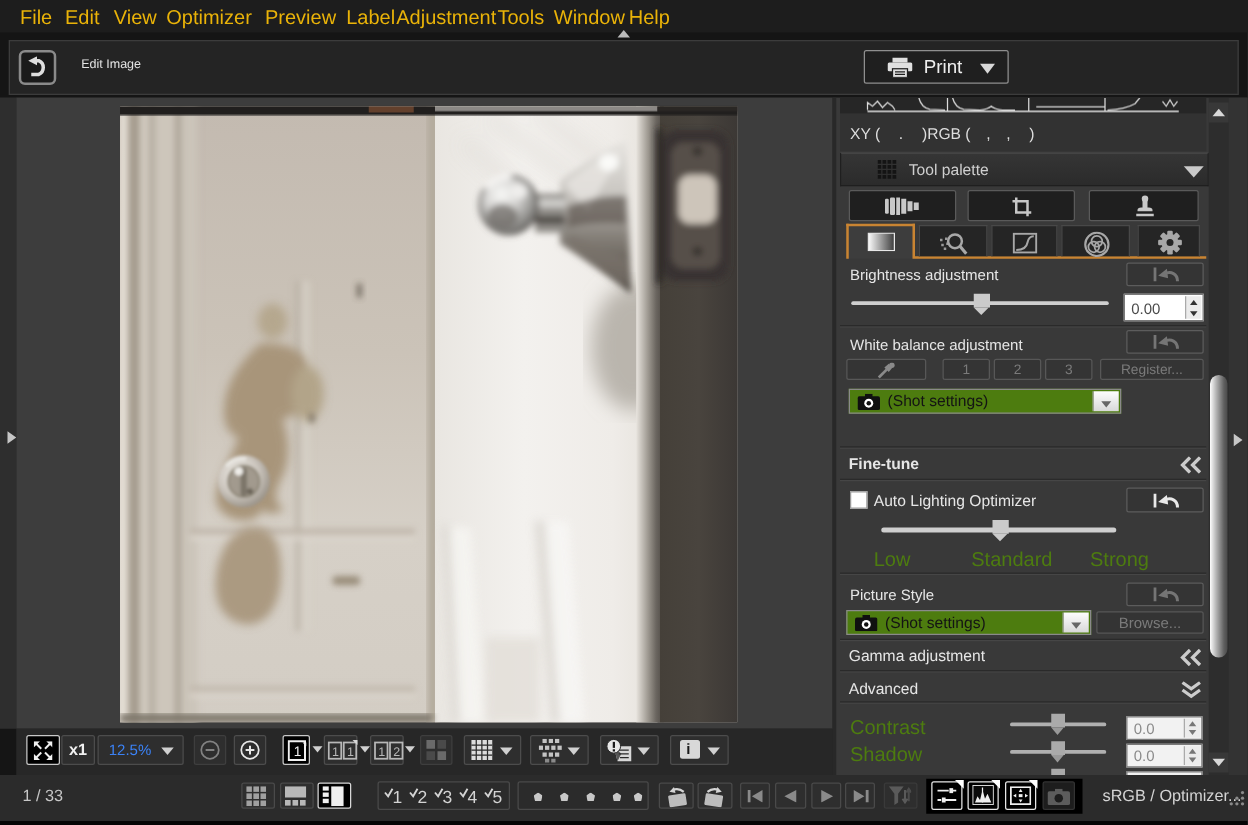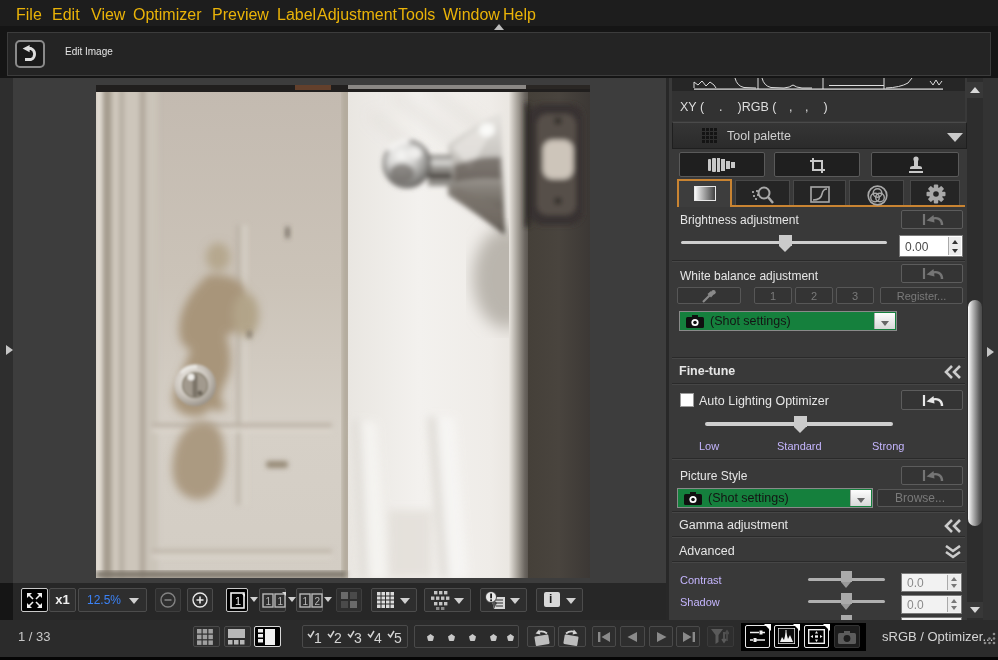--- a/index.html
+++ b/index.html
@@ -21,29 +21,29 @@
 #leftstrip { position:absolute; left:0; top:78px; width:13px; height:505px; background:#2e2e2e; }
 #leftarrow { position:absolute; left:6px; top:345px; width:0; height:0;
   border-top:5px solid transparent; border-bottom:5px solid transparent; border-left:7px solid #c6c6c6; }
 #photo { position:absolute; left:96px; top:85px; width:494px; height:493px; }
 #panel { position:absolute; left:666px; top:78px; width:332px; height:544px; background:#393939; border-left:3px solid #282828; }
 #imgtoolbar { position:absolute; left:13px; top:583px; width:653px; height:37px; background:#272727; }
 #statusbar { position:absolute; left:0; top:620px; width:998px; height:37px; background:#2b2b2b; }
 #blackfoot { position:absolute; left:0; top:657px; width:998px; height:3px; background:#050505; }
 .divider { position:absolute; left:672px; width:293px; height:1px; background:#2a2a2a; box-shadow:0 1px 0 #464646; }
 .plabel { position:absolute; font-size:12px; color:#e6e6e6; }
-.glabel { position:absolute; font-size:11px; color:#c4b5fd; }
+.glabel { position:absolute; font-size:16px; color:#4d7c0f; }
 .rstbtn { position:absolute; left:901px; width:62px; height:19px; background:#343434;
   border:1px solid #5c5c5c; border-radius:2px; }
 .spin { position:absolute; left:899px; width:64px; height:22px; background:#fff;
   border:1px solid #7a7a7a; font-size:12px; color:#4a4a4a; }
 .track { position:absolute; height:3px; background:#cfcfcf; border-radius:2px; }
 .smallbtn { position:absolute; height:17px; background:#343434; border:1px solid #575757;
   border-radius:2px; color:#7a7a7a; font-size:11px; text-align:center; }
-.ddown { position:absolute; height:20px; background:#15803d; border:1px solid #8a8a8a; }
+.ddown { position:absolute; height:20px; background:#4d7c0f; border:1px solid #8a8a8a; }
 .chev { position:absolute; left:944px; width:18px; height:14px; }
 .tab { position:absolute; top:180px; width:55px; height:25px; background:#252525;
   border:1px solid #484848; border-bottom:none; }
 .sliderthumb { position:absolute; }
 .sliderthumb .st-rect { position:absolute; left:0; top:0; width:13px; height:11px; background:#cbcbcb; }
 .sliderthumb .st-tri { position:absolute; left:0; top:11px; width:0; height:0;
   border-left:6.5px solid transparent; border-right:6.5px solid transparent; border-top:6.5px solid #cbcbcb; }
 .spinarrows { position:absolute; right:1px; top:1px; width:13px; bottom:1px; background:#ececec; border-left:1px solid #aaa; }
 .sa-up { position:absolute; left:3px; top:25%; margin-top:-2px; width:0; height:0; border-left:3.5px solid transparent; border-right:3.5px solid transparent; border-bottom:4.5px solid #333; }
 .sa-dn { position:absolute; left:3px; top:75%; margin-top:-2px; width:0; height:0; border-left:3.5px solid transparent; border-right:3.5px solid transparent; border-top:4.5px solid #333; }
@@ -74,20 +74,31 @@
 </div>
 <div id="tribar"></div>
 <div id="toolbar">
   <div id="backbtn">
     <svg style="position:absolute;left:4px;top:3px" width="19" height="17" viewBox="0 0 19 17">
       <path d="M4 14.5 L10 14.5 A6 6 0 0 0 10 3.5 L8 3.5" fill="none" stroke="#dedede" stroke-width="2.8"></path>
       <path d="M8.6 0 L8.6 7.2 L1.6 3.6 Z" fill="#dedede"></path>
     </svg>
   </div>
   <div id="editimage">Edit Image</div>
+  <div class="topbtn" style="left:683px;width:116px">
+    <svg style="position:absolute;left:18px;top:5px" width="20" height="16" viewBox="0 0 20 16">
+      <rect x="4" y="0" width="12" height="4" fill="#e0e0e0"></rect>
+      <rect x="0" y="4" width="20" height="7" rx="1.5" fill="#e0e0e0"></rect>
+      <rect x="4" y="9" width="12" height="7" fill="#e0e0e0" stroke="#1f1f1f" stroke-width="1"></rect>
+      <rect x="6" y="11" width="8" height="1" fill="#1f1f1f"></rect>
+        <rect x="6" y="13" width="8" height="1" fill="#1f1f1f"></rect>
+    </svg>
+    <span style="position:absolute;left:47px;top:4px">Print</span>
+    <div style="position:absolute;left:92px;top:10px;border-left:6px solid transparent;border-right:6px solid transparent;border-top:8px solid #d8d8d8"></div>
+  </div>
 </div>
 <div id="leftstrip"></div>
 <div id="leftarrow"></div>
 <div id="canvas"></div>
 <div id="photo">
 <svg width="494" height="493" viewBox="0 0 494 493">
 <defs>
 <linearGradient id="ldoor" x1="0" y1="0" x2="0" y2="1">
   <stop offset="0" stop-color="#c3bab0"></stop>
           <stop offset="0.4" stop-color="#cbc3b8"></stop>

